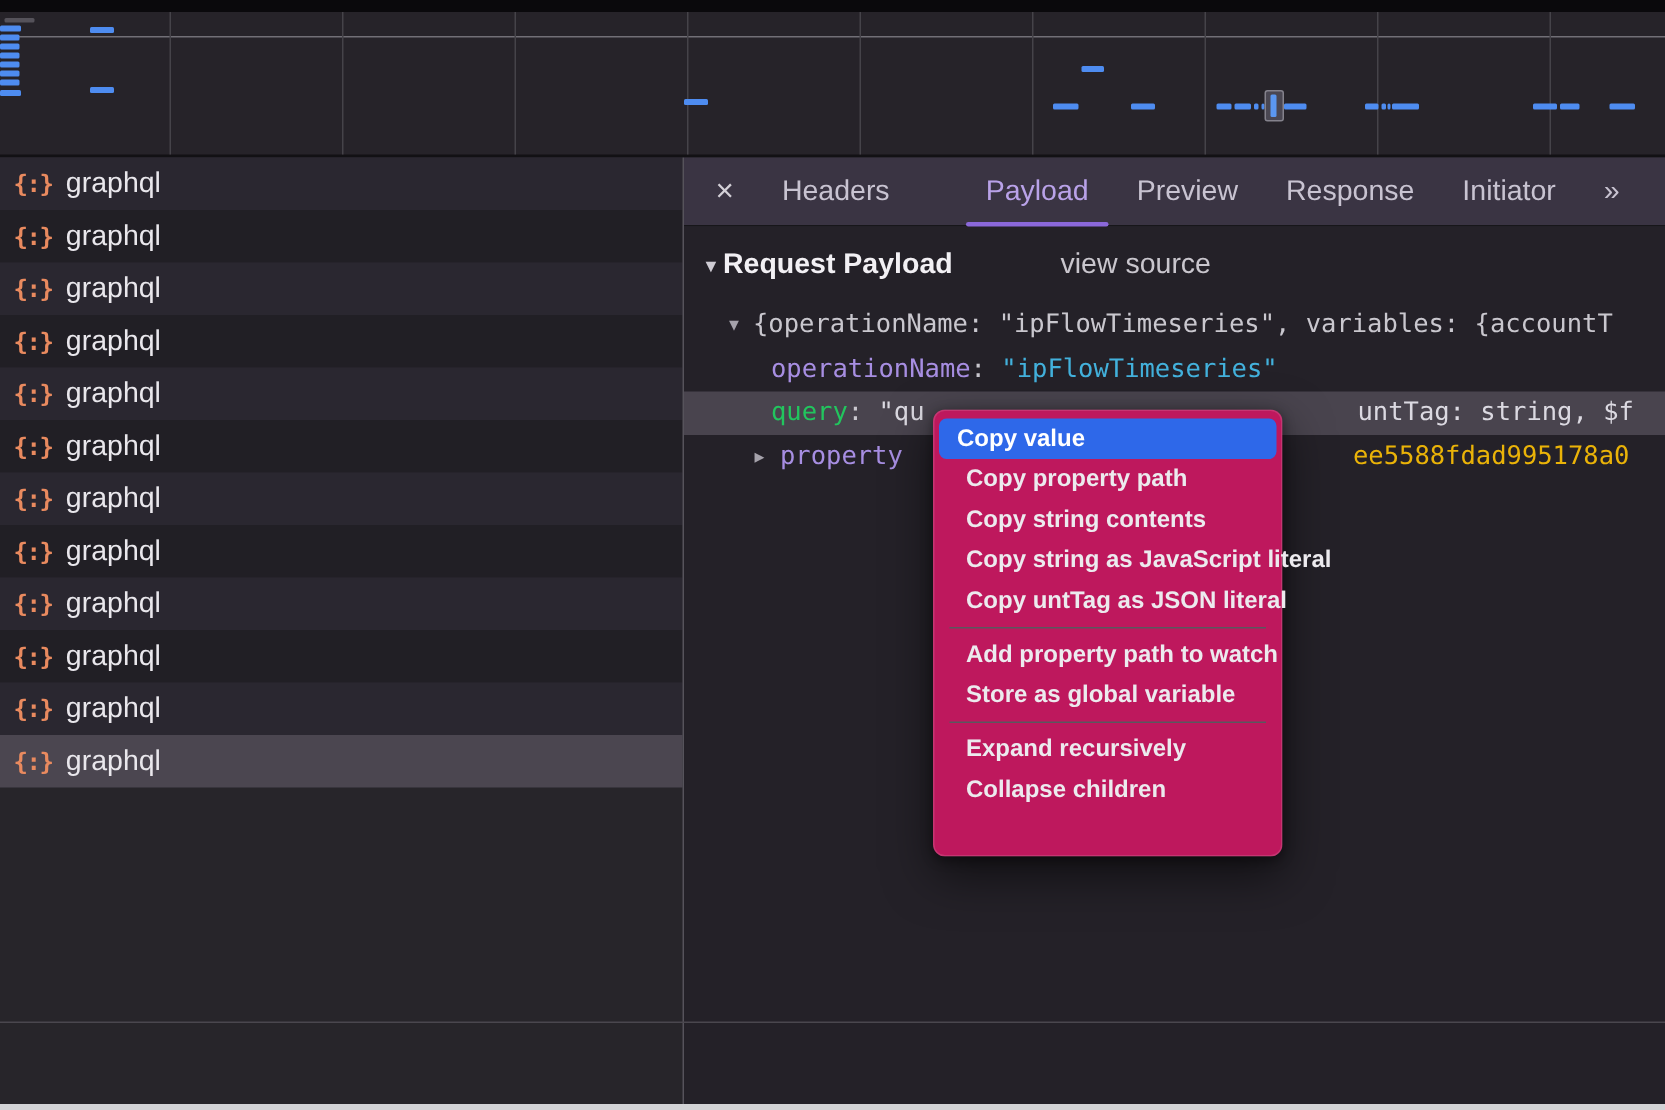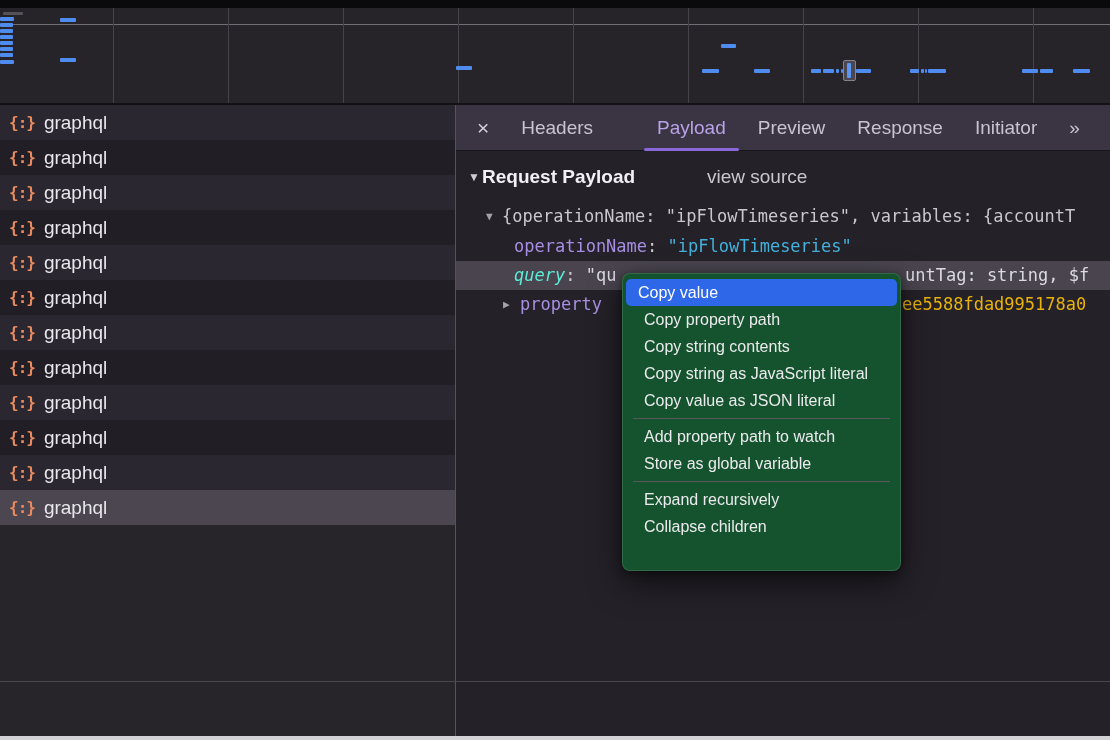--- a/index.html
+++ b/index.html
@@ -43,29 +43,29 @@
   .sec-tri{position:absolute;left:12px;color:#cfccd4;font-size:12px;}
   .sec-title{position:absolute;left:26px;color:#f2f0f4;font-size:19px;font-weight:bold;}
   .view-source{position:absolute;left:251px;color:#c9c6cd;font-size:19px;cursor:pointer;}
   .trow{position:absolute;left:0;width:654px;height:29px;line-height:29px;font-family:"DejaVu Sans Mono",monospace;font-size:17px;white-space:nowrap;overflow:hidden;box-sizing:border-box;}
   .trow .tri{position:absolute;color:#a5a2ab;font-size:11px;}
   .trow .txt{color:#c9c7ce;}
   .trow .key{color:var(--key_purple);}
   .trow .colon{color:#c9c7ce;}
   .trow .str{color:var(--string_cyan);}
   .trow.selected{background:#49444e;}
-  .trow.selected .key{color:#5eead4;font-style:italic;}
+  .trow.selected .key{color:#22c55e;}
   .trow.selected .plain{color:#dbd9e1;}
   .trow .plain{color:#eab308;}
   .abs{position:absolute;}
   
-  .ctx-menu{position:absolute;left:622px;top:273px;width:279px;height:298px;box-sizing:border-box;
-    background:#14532d;border:1px solid rgba(255,255,255,0.13);border-radius:8px;
+  .ctx-menu{position:absolute;left:622px;top:273px;width:233px;height:298px;box-sizing:border-box;
+    background:#be185d;border:1px solid rgba(255,255,255,0.13);border-radius:8px;
     box-shadow:0 12px 32px rgba(0,0,0,0.55), 0 2px 8px rgba(0,0,0,0.4);
-    padding:5px 0;z-index:10;}
+    padding:5px 0;z-index:10;font-weight:bold;}
   .menu-item{height:27px;line-height:27px;font-size:16px;color:#eceaee;padding-left:21px;cursor:default;white-space:nowrap;}
   .menu-item.active{background:var(--accent);margin:0 3px;padding-left:12px;border-radius:5px;color:#ffffff;}
   .menu-sep{height:1px;background:#5a575e;margin:4px 10px;}
 </style>
 </head>
 <body>
 
 <div id="app">
 
   <div class="top-strip"></div>
@@ -207,21 +207,21 @@
   </div>
 
   <div class="h-divider"></div>
   <div class="bottom-strip"></div>
 
   <div class="ctx-menu">
       <div class="menu-item active">Copy value</div>
       <div class="menu-item">Copy property path</div>
       <div class="menu-item">Copy string contents</div>
       <div class="menu-item">Copy string as JavaScript literal</div>
-      <div class="menu-item">Copy value as JSON literal</div>
+      <div class="menu-item">Copy untTag as JSON literal</div>
       <div class="menu-sep"></div>
       <div class="menu-item">Add property path to watch</div>
       <div class="menu-item">Store as global variable</div>
       <div class="menu-sep"></div>
       <div class="menu-item">Expand recursively</div>
       <div class="menu-item">Collapse children</div>
     </div>
 
 </div>
 

